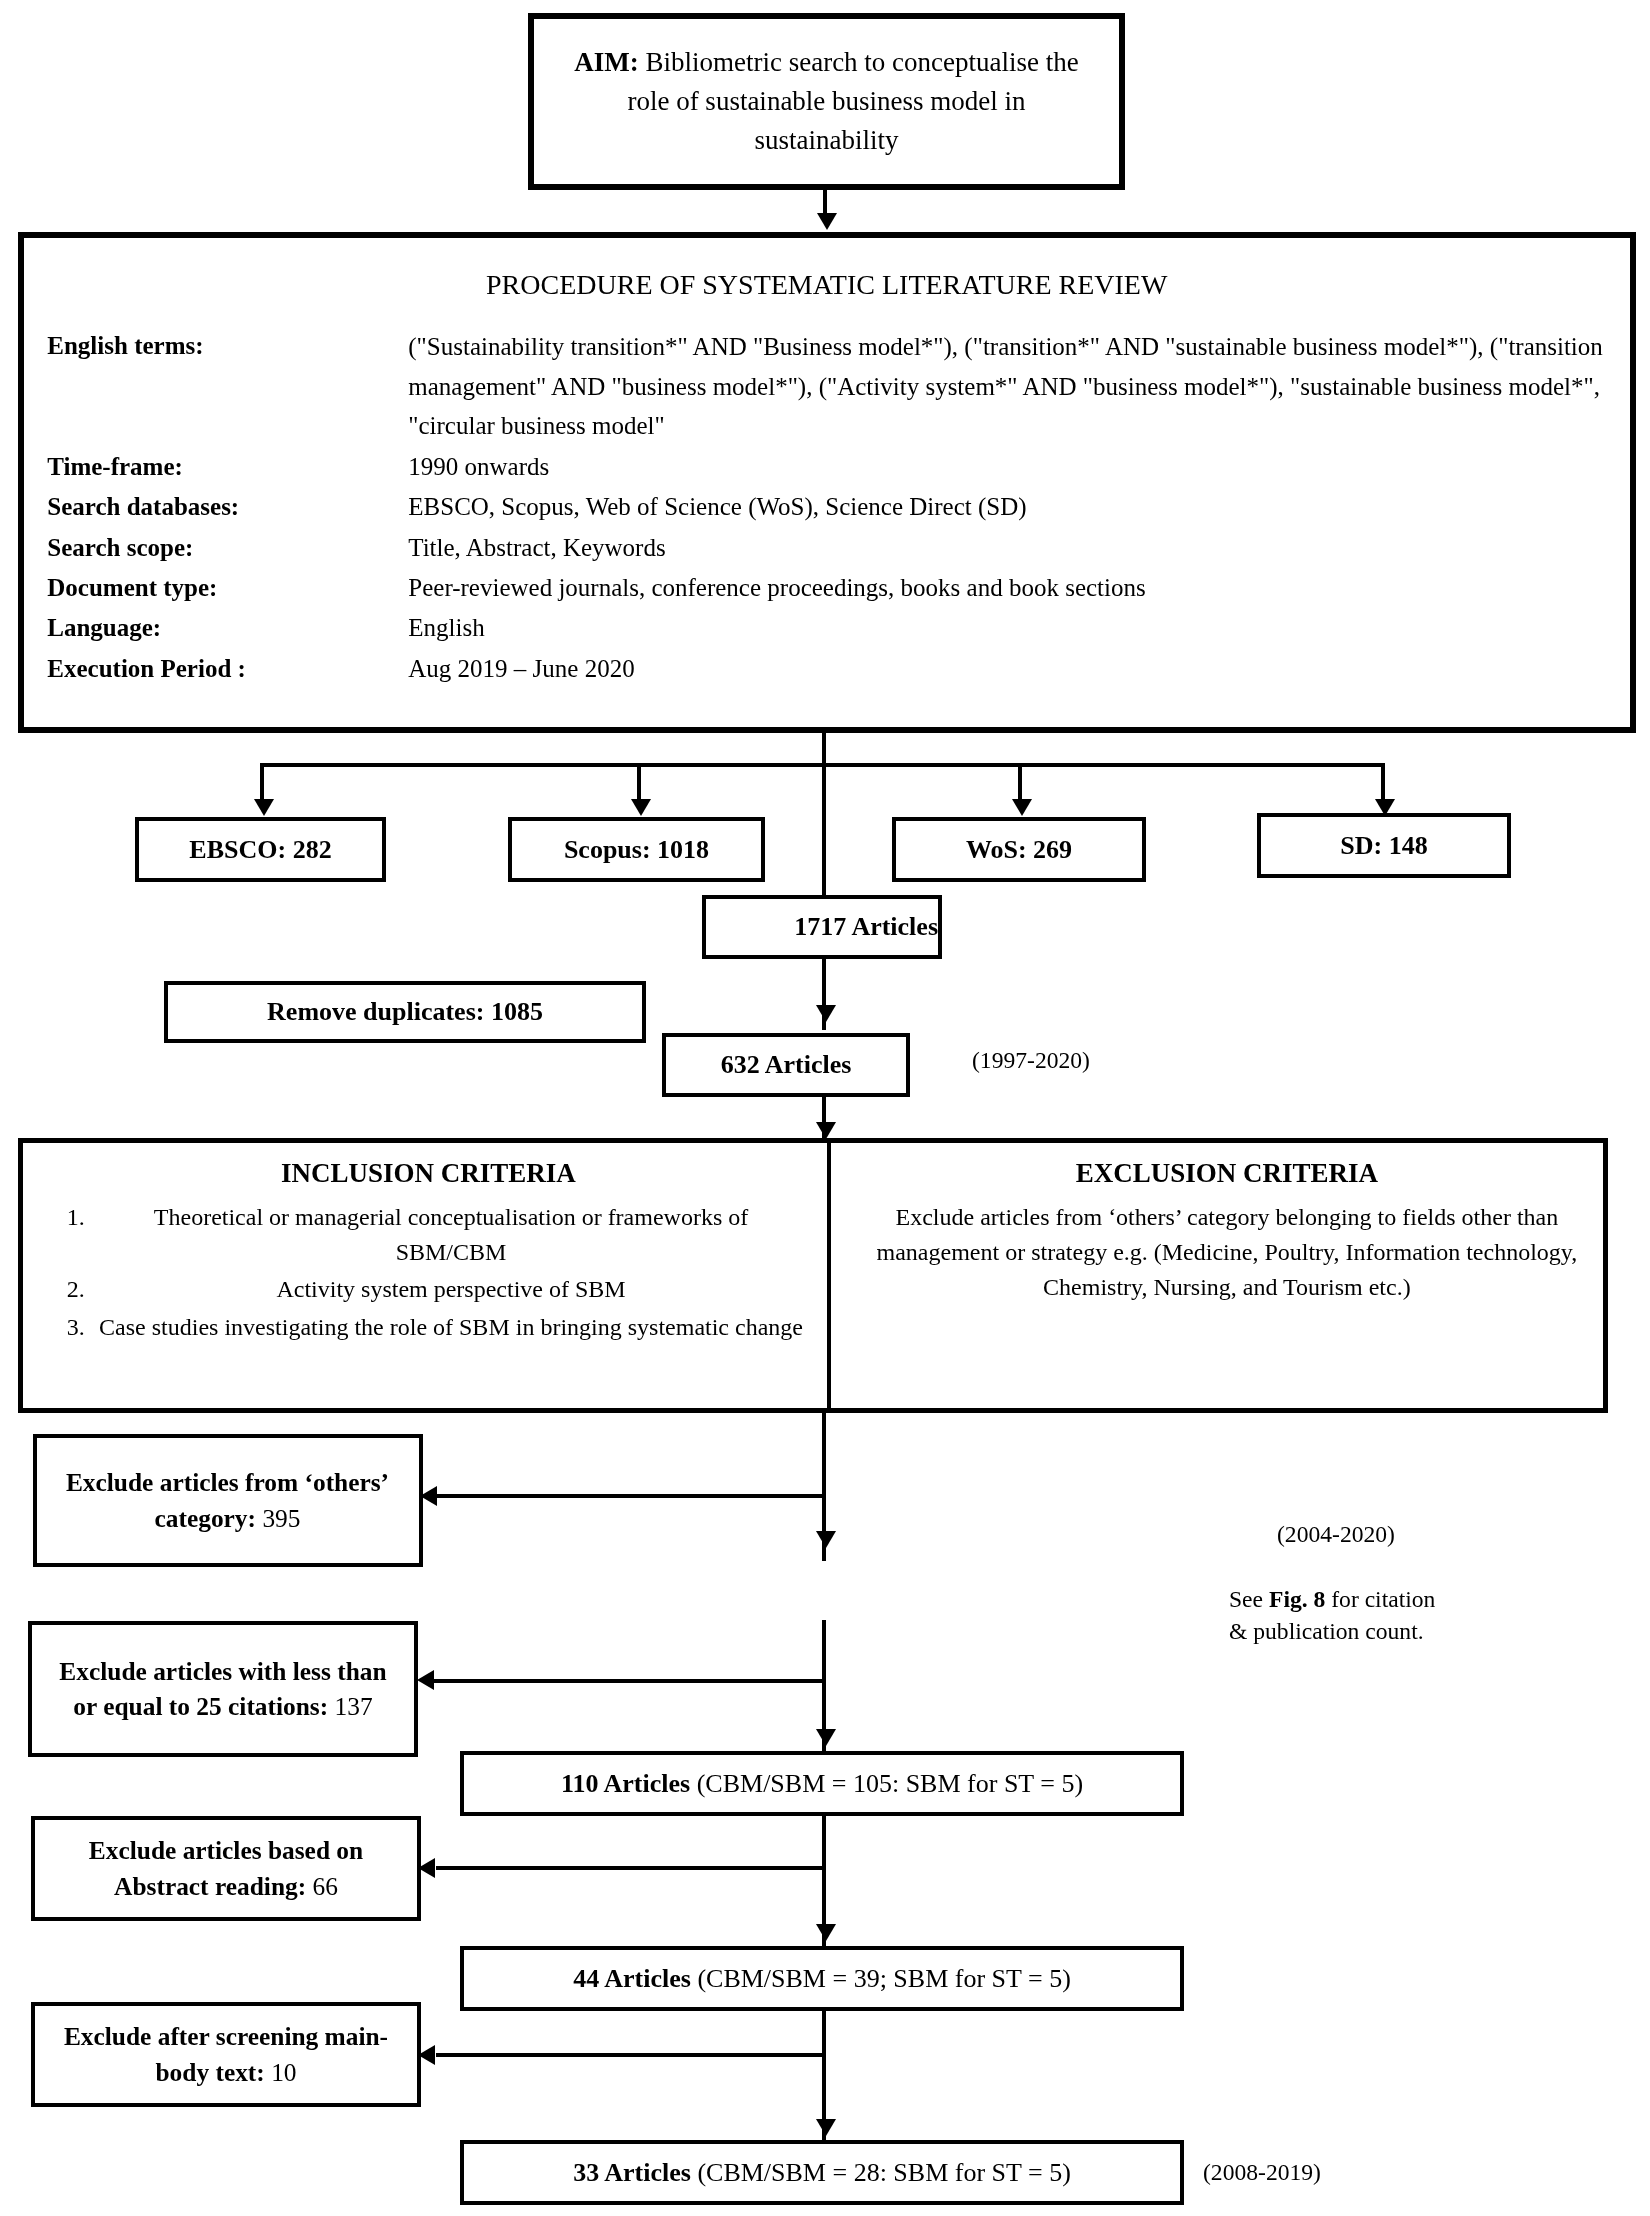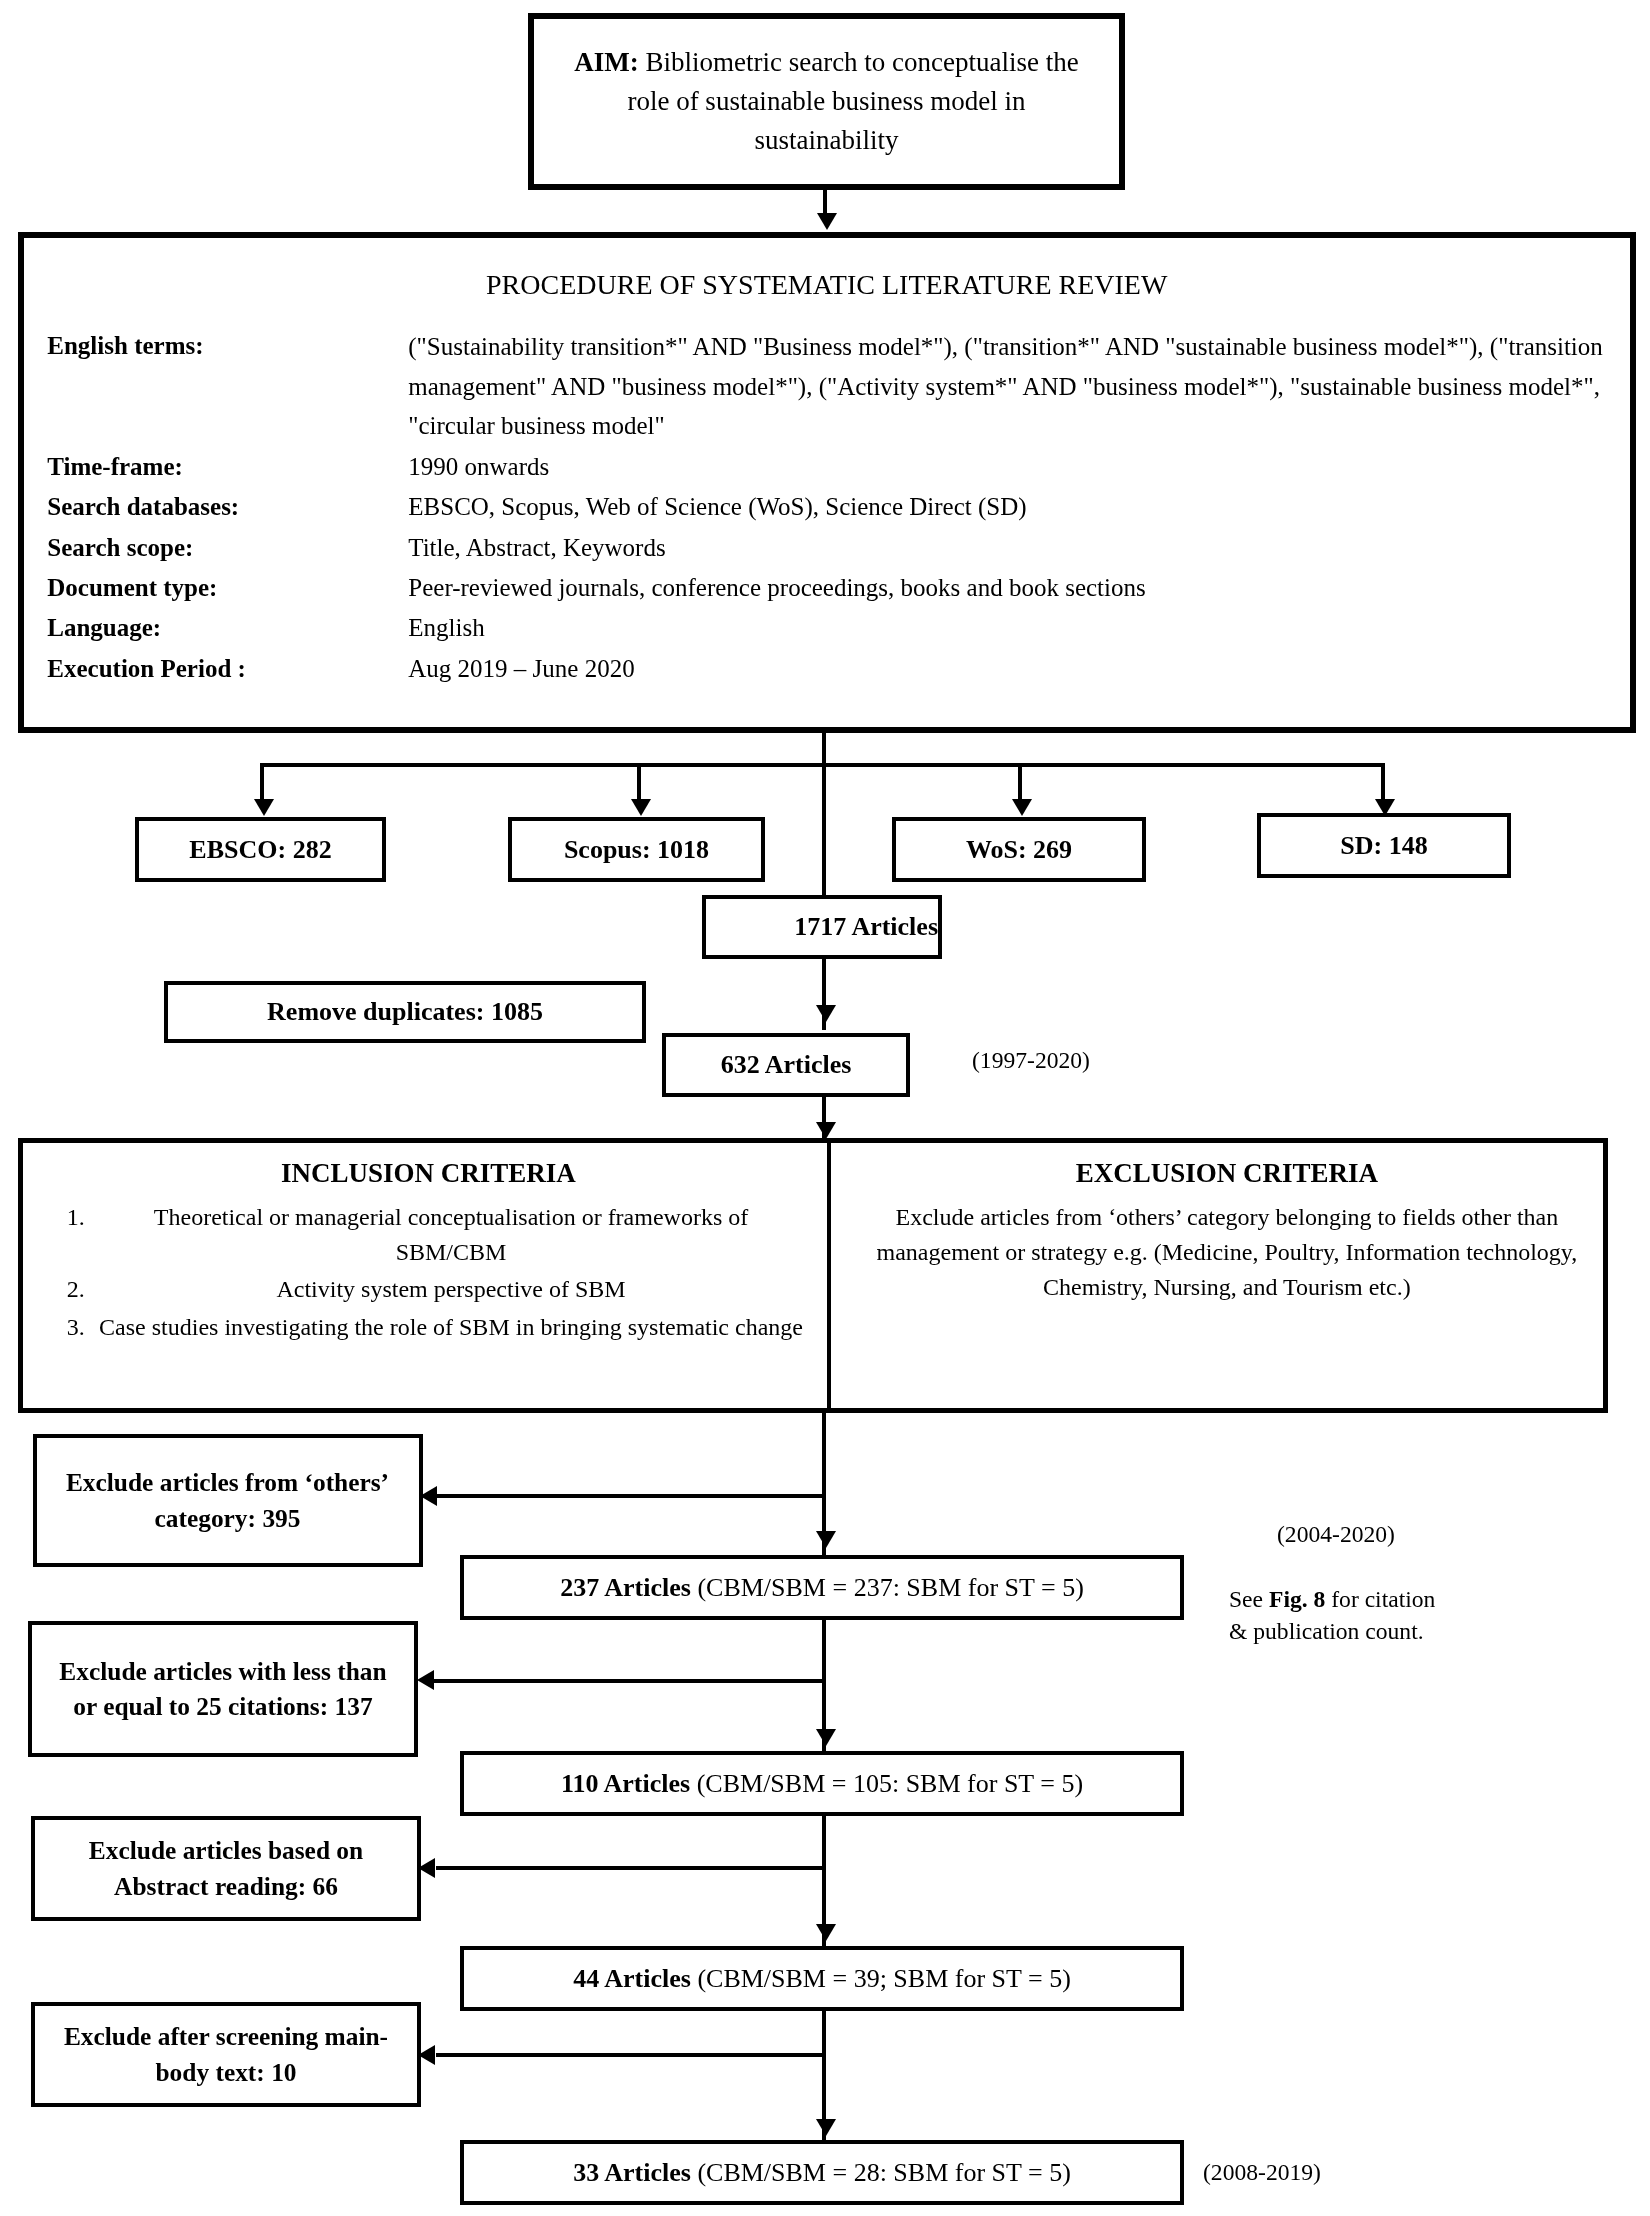--- a/index.html
+++ b/index.html
@@ -137,21 +137,21 @@
   }
   ol.inc-list li { margin-bottom: 2.4px; padding-left: 8.3px; }
   #exc-text {
     margin-top: 10.6px;
     font-size: 24px;
     line-height: 1.46;
   }
 
   
   .exbox { font-size: 25.4px; font-weight: bold; line-height: 1.38; }
-  .exbox .n { font-weight: bold; text-align: center; }
+  .exbox .n { font-weight: normal; text-align: center; }
 </style>
 </head>
 <body>
 
 <div id="page">
 
   <div class="box" id="aim">
     <div class="txt"><span class="b">AIM:</span> <span>Bibliometric search to conceptualise the role of sustainable business model in sustainability</span></div>
   </div>
   <div class="vline" style="left:823px; top:190px; height:25px;"></div>
@@ -252,23 +252,20 @@
 
   <div class="vline" style="left:822px; top:1413px; height:148px;"></div>
   <div class="arrow-down" style="left:816px; top:1531px;"></div>
 
   <div class="box" style="left:32.5px; top:1434px; width:390px; height:133px; padding:0 13px;">
     <div class="exbox"><span>Exclude articles from ‘others’ category: </span><span class="n">395</span></div>
   </div>
   <div class="hline" style="left:437px; top:1494px; width:387px;"></div>
   <div class="arrow-left" style="left:420px; top:1486px;"></div>
 
-  <div class="box artbox" style="left:460px; top:1555px; width:724px; height:65px;">
-    <span><span class="b">237 Articles </span><span class="n">(CBM/SBM = 237: SBM for ST = 5)</span></span>
-  </div>
   <div class="note" style="left:1277px; top:1519px;">(2004-2020)</div>
   <div class="note" style="left:1229px; top:1584px;">
     <div><span>See </span><span class="b">Fig. 8</span><span> for citation</span></div>
     <div>&amp; publication count.</div>
   </div>
 
   <div class="vline" style="left:822px; top:1620px; height:139px;"></div>
   <div class="arrow-down" style="left:816px; top:1729px;"></div>
 
   <div class="box" style="left:28px; top:1621px; width:390px; height:136px; padding:0 13px;">

